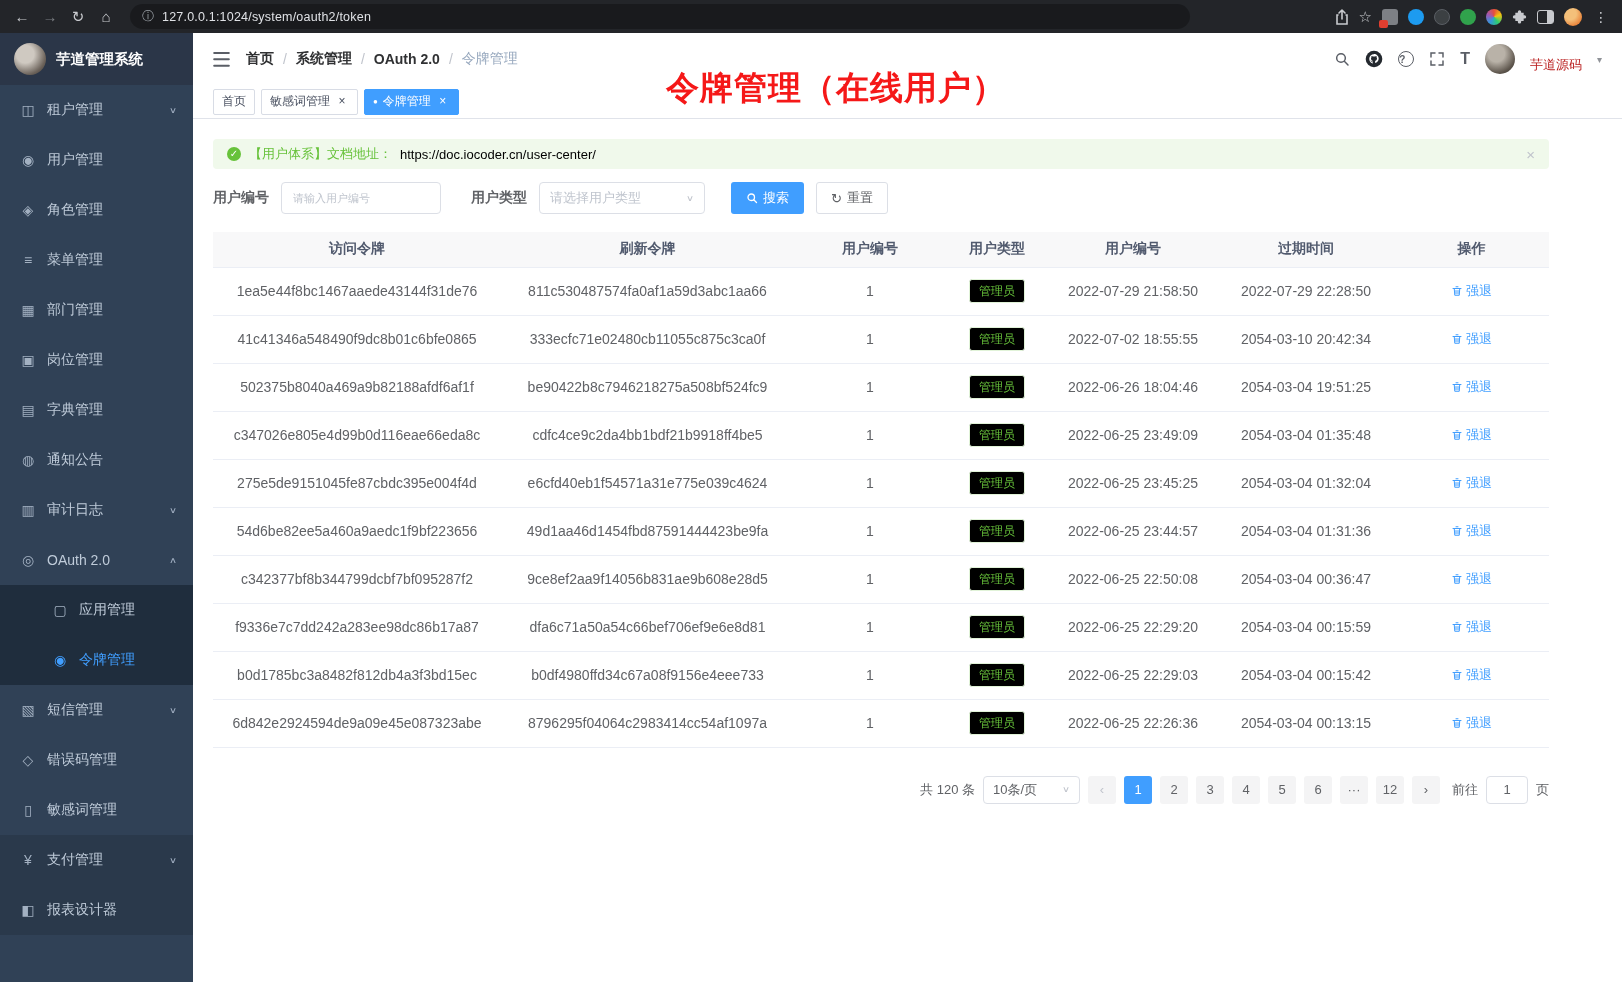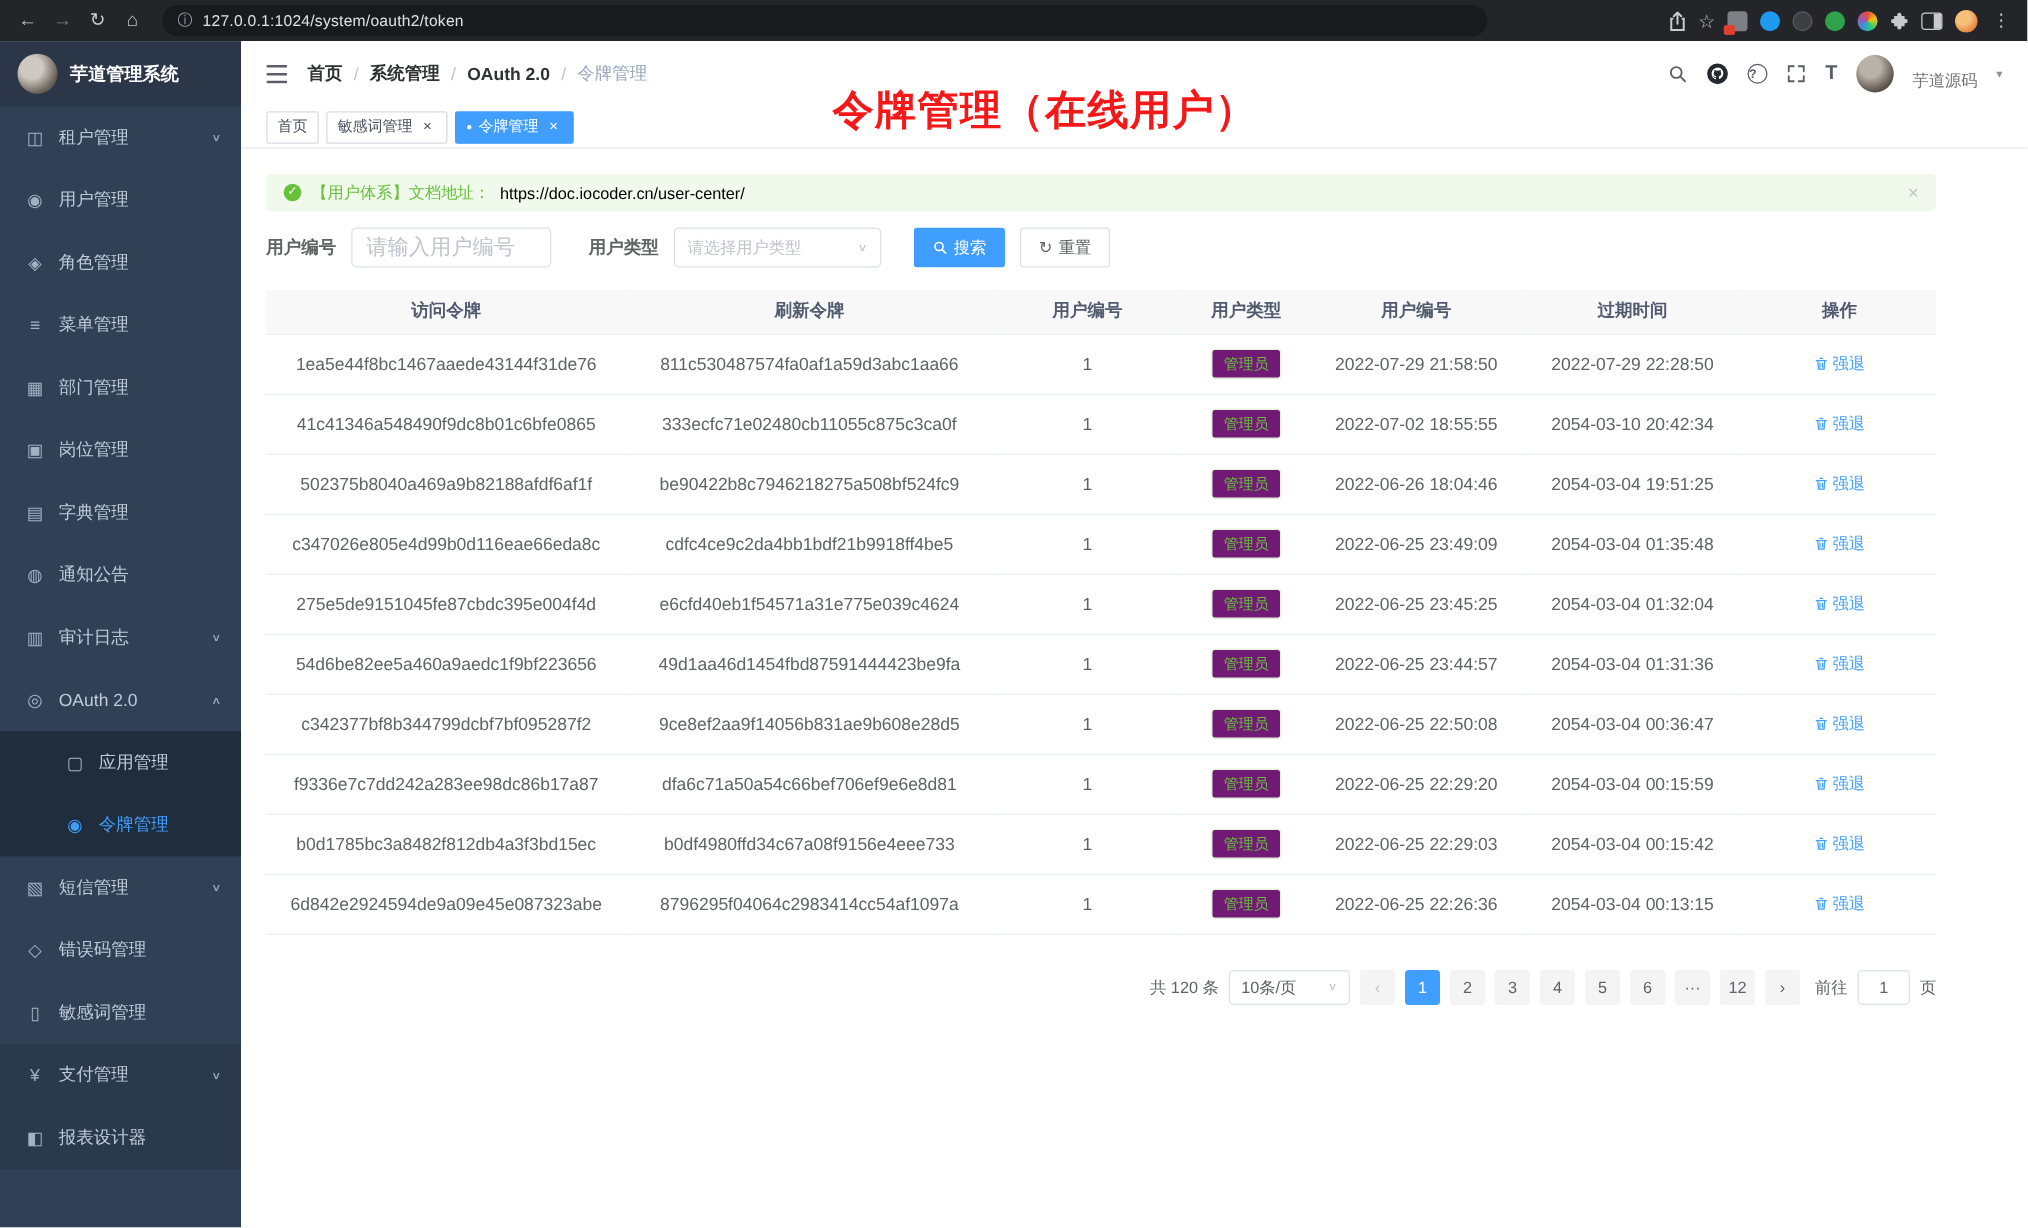--- a/index.html
+++ b/index.html
@@ -54,56 +54,56 @@
   .crumb-item { display:flex; align-items:center; }
   .crumb { color:#303133; font-weight:600; cursor:pointer; }
   .crumb-item:last-of-type .crumb { color:#97a8be; font-weight:400; cursor:default; }
   .sep { margin:0 9px; color:#c0c4cc; font-weight:400; }
   .crumb-item:last-of-type .sep { display:none; }
   .header-right { display:flex; align-items:center; gap:15px; }
   .h-icon { color:#5a5e66; cursor:pointer; display:flex; align-items:center; }
   .help-circle { width:16px; height:16px; border:1.5px solid #5a5e66; border-radius:50%; font-size:10px; line-height:13px; text-align:center; font-weight:700; }
   .tbig { font-size:16px; font-weight:700; }
   .user-avatar { width:30px; height:30px; border-radius:50%; background:radial-gradient(circle at 38% 32%, #b9b2a8 0 30%, #5e564d 70%, #2f2a24 100%); cursor:pointer; }
-  .user-name { font-size:13px; color:#737373; cursor:pointer;margin-top:12px; }
+  .user-name { font-size:13px; color:#b91c1c; cursor:pointer;margin-top:12px; }
   .user-caret { font-size:10px; color:#909399; cursor:pointer; }
 
   .tabbar { height:34px; flex:none; display:flex; align-items:center; gap:6px; padding:0 20px; border-bottom:1px solid #e0e3ea; background:#fff; }
   .tab { height:26px; display:inline-flex; align-items:center; gap:5px; padding:0 8px; border:1px solid #d8dce5; background:#fff; color:#495060; font-size:12px; cursor:pointer; border-radius:2px; }
   .tab .dot { font-size:8px; line-height:1; }
   .tab .dot:empty { display:none; }
   .tab .close { font-size:12px; width:14px; height:14px; line-height:13px; text-align:center; border-radius:50%; }
   .tab:not(.closable) .close { display:none; }
   .tab.active { background:#409eff; border-color:#409eff; color:#fff; }
 
   .content { flex:1; padding:20px 73px 0 20px; background:#fff; }
 
   .alert { height:30px; display:flex; align-items:center; gap:8px; background:#f0f9eb; border-radius:4px; padding:0 14px; font-size:13px; color:#67c23a; }
   .check-icon { width:14px; height:14px; flex:none; border-radius:50%; background:#67c23a; color:#fff; font-size:10px; line-height:14px; text-align:center; }
   .alert-text { font-weight:400; }
   .alert-link { color:#000000; text-decoration:none; cursor:pointer; }
   .alert-close { margin-left:auto; color:#c0c4cc; font-size:15px; cursor:pointer; }
 
   .filter-bar { display:flex; align-items:center; gap:12px; margin-top:13px; font-size:14px; color:#606266; }
   .f-label { font-weight:700; color:#606266; }
-  .f-input { width:160px; height:32px; border:1px solid #dcdfe6; border-radius:4px; padding:0 11px; font-size:17px; color:#606266; outline:none; font-family:inherit; }
+  .f-input { width:160px; height:32px; border:1px solid #dcdfe6; border-radius:4px; padding:0 11px; font-size:11px; color:#606266; outline:none; font-family:inherit; }
   .f-input::placeholder { color:#bfc4cd; }
   .f-label.second { margin-left:18px; }
   .f-select { width:166px; height:32px; border:1px solid #dcdfe6; border-radius:4px; display:flex; align-items:center; justify-content:space-between; padding:0 10px; cursor:pointer; }
   .f-select .ph { color:#bfc4cd; font-size:13px; }
   .sel-caret { color:#c0c4cc; font-size:11px; transform:scaleY(.75); }
   .btn { height:32px; border-radius:3px; font-size:13px; display:inline-flex; align-items:center; gap:5px; padding:0 14px; border:1px solid transparent; cursor:pointer; font-family:inherit; }
   .btn-primary { background:#409eff; color:#fff; margin-left:14px; }
   .btn-plain { background:#fff; border-color:#dcdfe6; color:#606266; }
   .reset-glyph { font-size:13px; color:#606266; }
 
   .data-table { width:100%; table-layout:fixed; border-collapse:collapse; margin-top:18px; font-size:14px; color:#606266; }
   .data-table th { height:35px; background:#f8f8f9; color:#515a6e; font-weight:700; border-bottom:1px solid #ebeef5; text-align:center; }
   .data-table td { height:48px; border-bottom:1px solid #ebeef5; text-align:center; overflow:hidden; white-space:nowrap; }
-  .tag { display:inline-block; padding:0 9px; height:24px; line-height:22px; background:#701a75; border:1px solid #e1f3d8; color:#67c23a; border-radius:3px; font-size:12px; }
+  .tag { display:inline-block; padding:0 9px; height:24px; line-height:22px; background:#000000; border:1px solid #e1f3d8; color:#67c23a; border-radius:3px; font-size:12px; }
   .danger-link { color:#409eff; font-size:13px; display:inline-flex; align-items:center; gap:3px; cursor:pointer; text-decoration:none; }
 
   .pagination { display:flex; align-items:center; justify-content:flex-end; gap:8px; margin-top:28px; font-size:13px; color:#606266; }
   .pg-size { width:97px; height:28px; border:1px solid #dcdfe6; border-radius:4px; display:flex; align-items:center; justify-content:space-between; padding:0 9px; cursor:pointer; }
   .pg-btn { min-width:28px; height:28px; padding:0 4px; background:#f4f4f5; border:none; border-radius:3px; color:#606266; font-size:13px; display:inline-flex; align-items:center; justify-content:center; cursor:pointer; font-family:inherit; }
   .pg-btn.prev { color:#c0c4cc; }
   .pages { display:flex; list-style:none; gap:8px; }
   .pg-btn.active { background:#409eff; color:#fff; }
   .goto-label { margin-left:4px; }
   .goto-input { width:42px; height:28px; border:1px solid #dcdfe6; border-radius:4px; text-align:center; font-size:13px; color:#606266; outline:none; font-family:inherit; }

